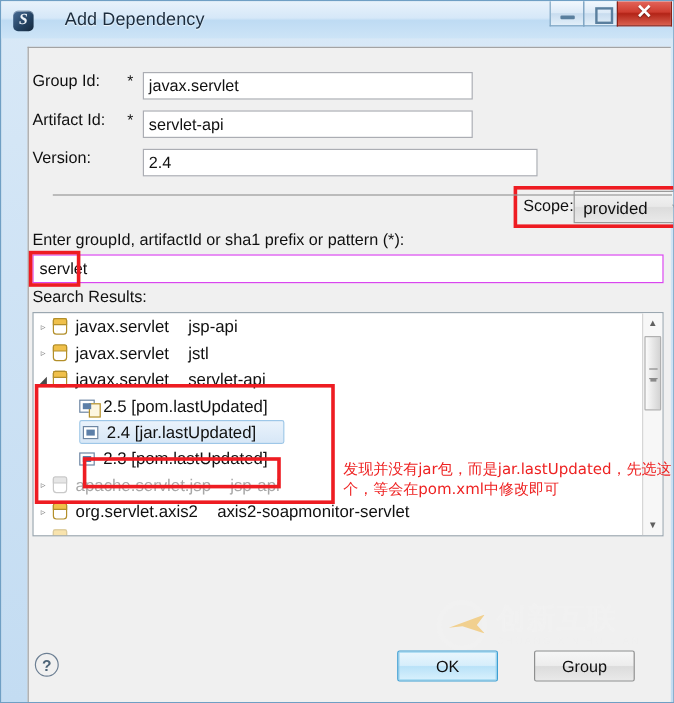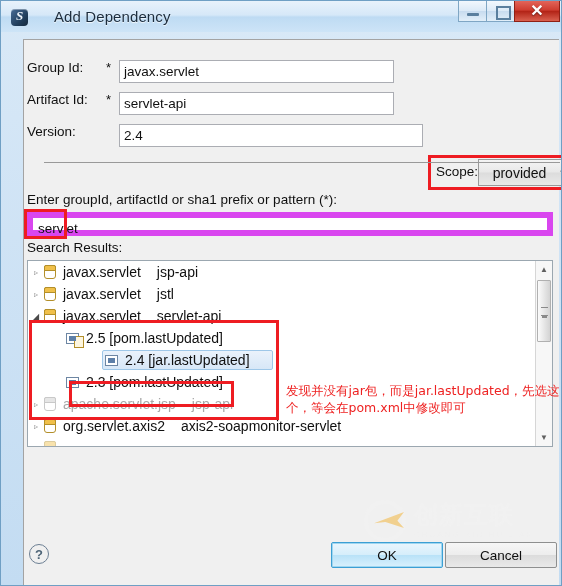--- a/index.html
+++ b/index.html
@@ -135,21 +135,21 @@
   }
   #scope-combo {
     position: absolute; left: 50px; top: 4px;
     width: 96px; height: 27px;
     background: linear-gradient(to bottom, #f4f4f4 0%, #e8e8e8 48%, #dcdcdc 52%, #e9e9e9 100%);
     border: 1px solid #9a9a9a;
     display: flex; align-items: center;
   }
   #scope-value {
     font-size: 14px; color: #101010;
-    padding-left: 7px; flex: 1; text-align: center;
+    padding-left: 7px; flex: 1;
   }
   #scope-arrow {
     width: 20px; text-align: center;
     font-size: 9px; color: #333;
   }
 
   
   #sep {
     position: absolute;
     left: 20px; top: 122px; width: 516px; height: 1px;
@@ -158,21 +158,21 @@
 
   
   #search-label {
     position: absolute; left: 3px; top: 152px;
     font-size: 13.5px; color: #101010;
   }
   #search-input {
     position: absolute; left: 3px; top: 172px;
     width: 526px; height: 24px;
     background: #ffffff;
-    border: 6px solid #d946ef;
+    border: 1px solid #d946ef;
     font-size: 13.5px; color: #101010;
     line-height: 22px; padding-left: 5px;
   }
   #search-redbox {
     position: absolute; left: 0; top: 169px;
     width: 43px; height: 30px;
     border: 3px solid #ee1c22;
   }
   #results-label {
     position: absolute; left: 3px; top: 200px;
@@ -197,21 +197,21 @@
   }
   .trow.dim { color: #a8a8a8; }
   .trow.sel .rowbox {
     background: linear-gradient(to bottom, #eaf2fb 0%, #d7e7f7 100%);
     border: 1px solid #9ec7e8;
     border-radius: 2px;
     padding: 0 6px 0 2px;
     height: 20px;
     display: flex; align-items: center;
   }
-  .rowbox { display: flex; align-items: center; height: 20px; margin-left: 36px; }
+  .rowbox { display: flex; align-items: center; height: 20px; }
   .twisty {
     width: 16px; text-align: center;
     font-size: 8px; color: #8a8a8a;
     flex: none;
   }
   .twisty.open { color: #4a4a4a; }
   .jar-icon {
     width: 12px; height: 14px; flex: none;
     margin-right: 7px;
     background: #ffffff;
@@ -353,21 +353,21 @@
     left: 28px; top: 543px;
     width: 20px; height: 20px;
     border: 1px solid #6c7f93;
     border-radius: 50%;
     color: #4d6477; font-size: 13px; font-weight: bold;
     display: flex; align-items: center; justify-content: center;
     background: #f0f0f0;
   }
   .dlgbtn {
     position: absolute; top: 541px;
-    width: 112px; height: 26px;
+    width: 84px; height: 26px;
     font-size: 13.5px; color: #101010;
     display: flex; align-items: center; justify-content: center;
     border: 1px solid #8e8f8f;
     border-radius: 2px;
     background: linear-gradient(to bottom, #f6f6f6 0%, #ededed 48%, #dcdcdc 52%, #e9e9e9 100%);
   }
   #okbtn {
     left: 330px;
     background: linear-gradient(to bottom, #eaf6fd 0%, #d6eefb 48%, #b9e2f8 52%, #d9f1fd 100%);
     border: 1px solid #3c9fd4;
@@ -402,21 +402,21 @@
 
     <div class="form-row" style="top:52px;">
       <span class="f-label">Artifact Id:</span>
       <span class="f-star">*</span>
       <span class="f-input" style="width:275px;">servlet-api</span>
     </div>
 
     <div class="form-row" style="top:84px;">
       <span class="f-label">Version:</span>
       <span class="f-star"></span>
-      <span class="f-input" style="width:304px;">2.4</span>
+      <span class="f-input" style="width:329px;">2.4</span>
     </div>
 
     <div id="scope-wrap">
       <div id="scope-label">Scope:</div>
       <div id="scope-combo">
         <span id="scope-value">provided</span>
         <span id="scope-arrow">▼</span>
       </div>
       <div id="scope-redbox"></div>
     </div>
@@ -505,15 +505,15 @@
       <div id="wm-logo"></div>
       <div id="wm-text">
         <div id="wm-cn">创新互联</div>
         <div id="wm-en">CHUANG XIN HU LIAN</div>
       </div>
     </div>
   </div>
 
   <div id="helpbtn">?</div>
   <div class="dlgbtn" id="okbtn">OK</div>
-  <div class="dlgbtn" id="cancelbtn">Cancel</div>
+  <div class="dlgbtn" id="cancelbtn">Group</div>
 
 </div>
 
 </body></html>

